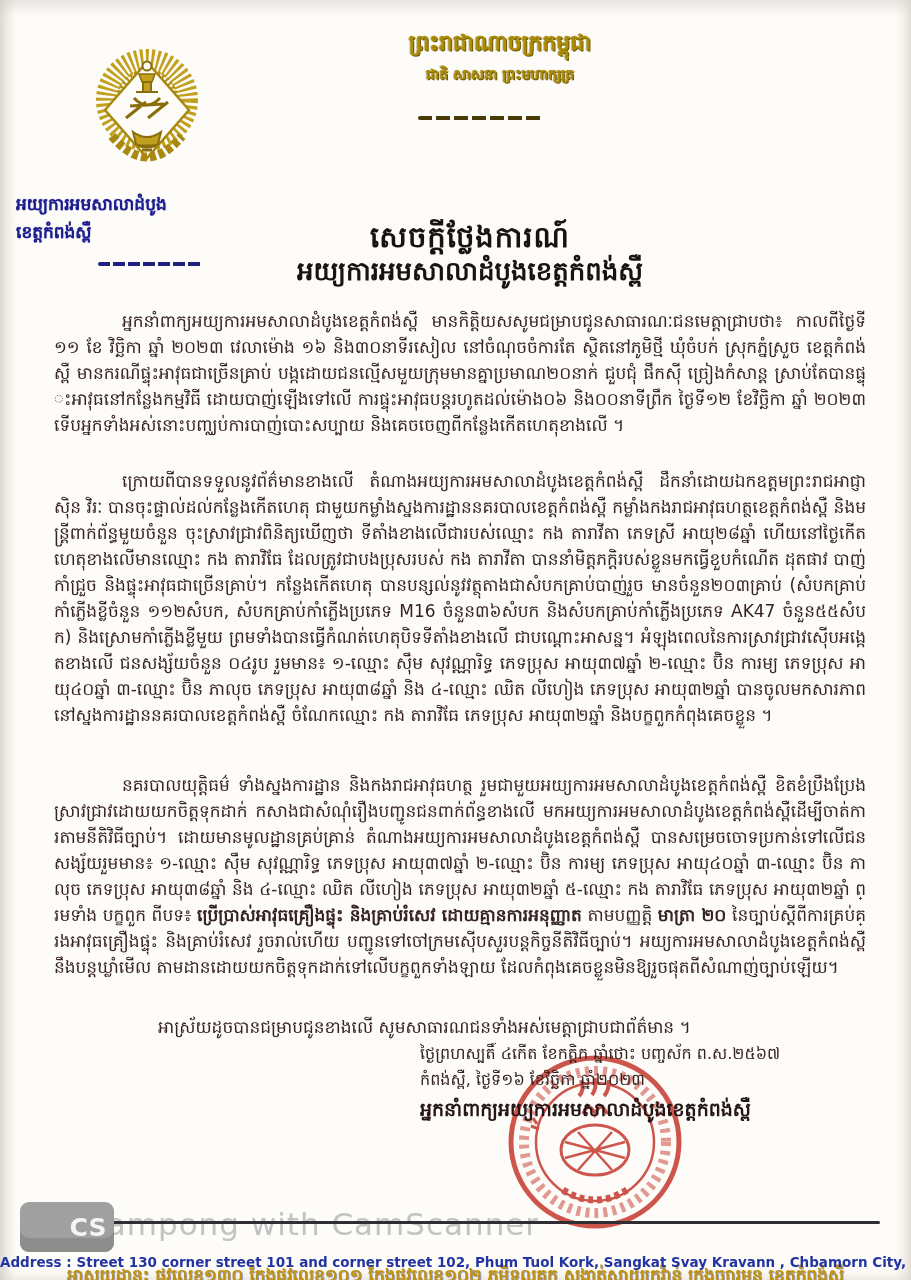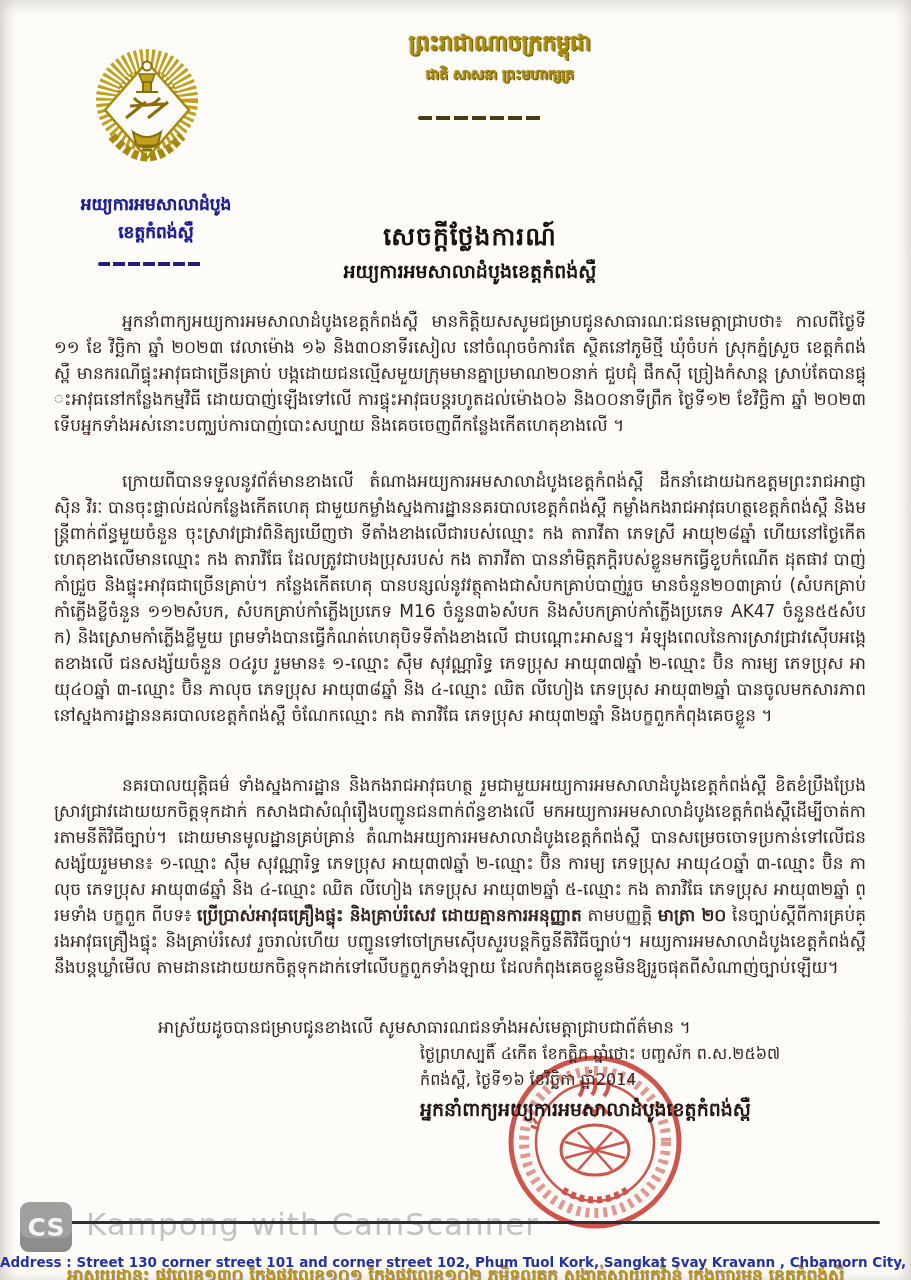--- a/index.html
+++ b/index.html
@@ -10,30 +10,30 @@
                    #fdfcf8;
         box-shadow:inset 0 6px 14px rgba(180,175,165,.35), inset 0 -4px 10px rgba(200,190,180,.25);}
   .abs{position:absolute;}
   
   .kingdom{left:280px;top:26px;width:440px;text-align:center;color:#ad8c06;
            text-shadow:1px 1px 0 #6e5a02, -1px 0 0 rgba(110,90,2,.4);font-weight:bold;}
   .kingdom .l1{font-size:22px;line-height:34px;}
   .kingdom .l2{font-size:14px;line-height:28px;}
   .divider-gold{left:418px;top:116px;width:124px;height:4px;
       background:repeating-linear-gradient(90deg,#4a3c08 0 14px,transparent 14px 18px);border-radius:2px;}
-  .office{left:16px;top:190px;width:280px;text-align:center;color:#1b1c8f;font-weight:bold;
+  .office{left:16px;top:190px;width:280px;text-align:left;color:#1b1c8f;font-weight:bold;
           text-shadow:0 0 1px rgba(27,28,143,.6);}
   .office .l1{font-size:17px;line-height:28px;}
   .office .l2{font-size:17px;line-height:28px;}
   .divider-blue{left:98px;top:262px;width:105px;height:4px;
       background:repeating-linear-gradient(90deg,#20217e 0 12px,transparent 12px 15px);border-radius:2px;}
   
   .title{left:170px;top:220px;width:600px;text-align:center;color:#181212;font-weight:bold;}
-  .title .l1{font-size:25px;line-height:34px;letter-spacing:1px;}
-  .title .l2{font-size:19px;line-height:34px;}
+  .title .l1{font-size:29px;line-height:34px;letter-spacing:1px;}
+  .title .l2{font-size:26px;line-height:34px;}
   
   .para{left:54px;width:812px;color:#352222;font-size:17px;line-height:26px;
         text-align:justify;word-break:break-all;overflow:hidden;}
   .p1{top:308px;height:160px;text-indent:68px;}
   .p2{top:468px;height:298px;text-indent:68px;}
   .p3{top:772px;height:242px;text-indent:68px;}
   .b{font-weight:bold;}
   .closing{top:1014px;height:28px;text-indent:104px;}
   
   .sig{left:420px;top:1040px;width:466px;color:#352222;z-index:3;}
@@ -41,21 +41,21 @@
   .sig .d2{font-size:16px;line-height:26px;}
   .sig .who{font-size:19px;line-height:32px;font-weight:bold;color:#241616;}
   
   .stamp{left:503px;top:1050px;width:184px;height:184px;z-index:2;opacity:.85;}
   
   .emblem{left:86px;top:40px;width:122px;height:150px;}
   
   .rule{left:28px;top:1221px;width:852px;height:3px;background:#2e2e33;z-index:4;border-radius:2px;}
   .cs-logo{left:20px;top:1202px;width:52px;height:50px;background:#a0a0a0;border-radius:9px;
            color:#f4f4f4;font-weight:bold;font-size:25px;display:flex;align-items:center;justify-content:center;
-           z-index:5;box-shadow:inset 0 -14px 0 #8d8d8d;}
+           z-index:5;box-shadow:inset 0 -14px 0 #8d8d8d;padding-left:42px;}
   .cs-text{left:86px;top:1206px;font-size:31px;color:#c3c3c3;letter-spacing:1px;z-index:3;white-space:nowrap;}
   
   .addr-kh{left:0;top:1264px;width:911px;text-align:center;font-size:17px;font-weight:bold;color:#c0920c;
            text-shadow:1px 1px 0 rgba(38,54,150,.45);z-index:6;white-space:nowrap;overflow:hidden;}
   .addr-en{left:0;top:1254px;width:911px;text-align:center;font-size:13.5px;font-weight:600;color:#2333a0;z-index:6;
            white-space:nowrap;overflow:hidden;}
 </style>
 </head>
 <body>
 
@@ -91,21 +91,21 @@
     <div class="l2">អយ្យការអមសាលាដំបូងខេត្តកំពង់ស្ពឺ</div>
   </div>
 
   <div class="abs para p1">អ្នកនាំពាក្យអយ្យការអមសាលាដំបូងខេត្តកំពង់ស្ពឺ មានកិត្តិយសសូមជម្រាបជូនសាធារណៈជនមេត្តាជ្រាបថា៖ កាលពីថ្ងៃទី ១១ ខែ វិច្ឆិកា ឆ្នាំ ២០២៣ វេលាម៉ោង ១៦ និង៣០នាទីរសៀល នៅចំណុចចំការតែ ស្ថិតនៅភូមិថ្មី ឃុំចំបក់ ស្រុកភ្នំស្រួច ខេត្តកំពង់ស្ពឺ មានករណីផ្ទុះអាវុធជាច្រើនគ្រាប់ បង្កដោយជនល្មើសមួយក្រុមមានគ្នាប្រមាណ២០នាក់ ជួបជុំ ផឹកស៊ី ច្រៀងកំសាន្ត ស្រាប់តែបានផ្ទុះអាវុធនៅកន្លែងកម្មវិធី ដោយបាញ់ឡើងទៅលើ ការផ្ទុះអាវុធបន្តរហូតដល់ម៉ោង០៦ និង០០នាទីព្រឹក ថ្ងៃទី១២ ខែវិច្ឆិកា ឆ្នាំ ២០២៣ ទើបអ្នកទាំងអស់នោះបញ្ឈប់ការបាញ់បោះសប្បាយ និងគេចចេញពីកន្លែងកើតហេតុខាងលើ ។</div>
   <div class="abs para p2">ក្រោយពីបានទទួលនូវព័ត៌មានខាងលើ តំណាងអយ្យការអមសាលាដំបូងខេត្តកំពង់ស្ពឺ ដឹកនាំដោយឯកឧត្តមព្រះរាជអាជ្ញា ស៊ិន វិរៈ បានចុះផ្ទាល់ដល់កន្លែងកើតហេតុ ជាមួយកម្លាំងស្នងការដ្ឋាននគរបាលខេត្តកំពង់ស្ពឺ កម្លាំងកងរាជអាវុធហត្ថខេត្តកំពង់ស្ពឺ និងមន្ត្រីពាក់ព័ន្ធមួយចំនួន ចុះស្រាវជ្រាវពិនិត្យឃើញថា ទីតាំងខាងលើជារបស់ឈ្មោះ កង តារាវីតា ភេទស្រី អាយុ២៨ឆ្នាំ ហើយនៅថ្ងៃកើតហេតុខាងលើមានឈ្មោះ កង តារាវិធែ ដែលត្រូវជាបងប្រុសរបស់ កង តារាវីតា បាននាំមិត្តភក្តិរបស់ខ្លួនមកធ្វើខួបកំណើត ដុតផាវ បាញ់កាំជ្រួច និងផ្ទុះអាវុធជាច្រើនគ្រាប់។ កន្លែងកើតហេតុ បានបន្សល់នូវវត្ថុតាងជាសំបកគ្រាប់បាញ់រួច មានចំនួន២០៣គ្រាប់ (សំបកគ្រាប់កាំភ្លើងខ្លីចំនួន ១១២សំបក, សំបកគ្រាប់កាំភ្លើងប្រភេទ M16 ចំនួន៣៦សំបក និងសំបកគ្រាប់កាំភ្លើងប្រភេទ AK47 ចំនួន៥៥សំបក) និងស្រោមកាំភ្លើងខ្លីមួយ ព្រមទាំងបានធ្វើកំណត់ហេតុបិទទីតាំងខាងលើ ជាបណ្តោះអាសន្ន។ អំឡុងពេលនៃការស្រាវជ្រាវស៊ើបអង្កេតខាងលើ ជនសង្ស័យចំនួន ០៤រូប រួមមាន៖ ១-ឈ្មោះ ស៊ឹម សុវណ្ណារិទ្ធ ភេទប្រុស អាយុ៣៧ឆ្នាំ ២-ឈ្មោះ ប៊ិន ការម្យ ភេទប្រុស អាយុ៤០ឆ្នាំ ៣-ឈ្មោះ ប៊ិន ភាលុច ភេទប្រុស អាយុ៣៨ឆ្នាំ និង ៤-ឈ្មោះ ឈិត លីហៀង ភេទប្រុស អាយុ៣២ឆ្នាំ បានចូលមកសារភាពនៅស្នងការដ្ឋាននគរបាលខេត្តកំពង់ស្ពឺ ចំណែកឈ្មោះ កង តារាវិធែ ភេទប្រុស អាយុ៣២ឆ្នាំ និងបក្ខពួកកំពុងគេចខ្លួន ។</div>
   <div class="abs para p3"><span>នគរបាលយុត្តិធម៌ ទាំងស្នងការដ្ឋាន និងកងរាជអាវុធហត្ថ រួមជាមួយអយ្យការអមសាលាដំបូងខេត្តកំពង់ស្ពឺ ខិតខំប្រឹងប្រែង ស្រាវជ្រាវដោយយកចិត្តទុកដាក់ កសាងជាសំណុំរឿងបញ្ជូនជនពាក់ព័ន្ធខាងលើ មកអយ្យការអមសាលាដំបូងខេត្តកំពង់ស្ពឺដើម្បីចាត់ការតាមនីតិវិធីច្បាប់។ ដោយមានមូលដ្ឋានគ្រប់គ្រាន់ តំណាងអយ្យការអមសាលាដំបូងខេត្តកំពង់ស្ពឺ បានសម្រេចចោទប្រកាន់ទៅលើជនសង្ស័យរួមមាន៖ ១-ឈ្មោះ ស៊ឹម សុវណ្ណារិទ្ធ ភេទប្រុស អាយុ៣៧ឆ្នាំ ២-ឈ្មោះ ប៊ិន ការម្យ ភេទប្រុស អាយុ៤០ឆ្នាំ ៣-ឈ្មោះ ប៊ិន ភាលុច ភេទប្រុស អាយុ៣៨ឆ្នាំ និង ៤-ឈ្មោះ ឈិត លីហៀង ភេទប្រុស អាយុ៣២ឆ្នាំ ៥-ឈ្មោះ កង តារាវិធែ ភេទប្រុស អាយុ៣២ឆ្នាំ ព្រមទាំង បក្ខពួក ពីបទ៖ </span><span class="b">ប្រើប្រាស់អាវុធគ្រឿងផ្ទុះ និងគ្រាប់រំសេវ ដោយគ្មានការអនុញ្ញាត</span><span> តាមបញ្ញត្តិ </span><span class="b">មាត្រា ២០</span><span> នៃច្បាប់ស្តីពីការគ្រប់គ្រងអាវុធគ្រឿងផ្ទុះ និងគ្រាប់រំសេវ រួចរាល់ហើយ បញ្ជូនទៅចៅក្រមស៊ើបសួរបន្តកិច្ចនីតិវិធីច្បាប់។ អយ្យការអមសាលាដំបូងខេត្តកំពង់ស្ពឺនឹងបន្តឃ្លាំមើល តាមដានដោយយកចិត្តទុកដាក់ទៅលើបក្ខពួកទាំងឡាយ ដែលកំពុងគេចខ្លួនមិនឱ្យរួចផុតពីសំណាញ់ច្បាប់ឡើយ។</span></div>
   <div class="abs para closing">អាស្រ័យដូចបានជម្រាបជូនខាងលើ សូមសាធារណជនទាំងអស់មេត្តាជ្រាបជាព័ត៌មាន ។</div>
 
   <div class="abs sig">
     <div class="d1">ថ្ងៃព្រហស្បតិ៍ ៤កើត ខែកត្តិក ឆ្នាំថោះ បញ្ចស័ក ព.ស.២៥៦៧</div>
-    <div class="d2">កំពង់ស្ពឺ, ថ្ងៃទី១៦ ខែវិច្ឆិកា ឆ្នាំ2014</div>
+    <div class="d2">កំពង់ស្ពឺ, ថ្ងៃទី១៦ ខែវិច្ឆិកា ឆ្នាំ២០២៣</div>
     <div class="who">អ្នកនាំពាក្យអយ្យការអមសាលាដំបូងខេត្តកំពង់ស្ពឺ</div>
   </div>
 
   <svg class="abs stamp" viewBox="0 0 184 184">
     <g stroke="#c5392f" fill="none">
       <circle cx="92" cy="92" r="84" stroke-width="5"></circle>
       <circle cx="92" cy="92" r="59" stroke-width="2.5"></circle>
       <circle cx="92" cy="92" r="71" stroke-width="10" stroke-dasharray="4 5" opacity=".6"></circle>
       <path d="M78,30 q4,10 -2,16 M92,28 q2,10 -3,17 M106,30 q0,11 -5,16" stroke-width="4"></path>
       <ellipse cx="92" cy="100" rx="34" ry="25" stroke-width="3"></ellipse>

